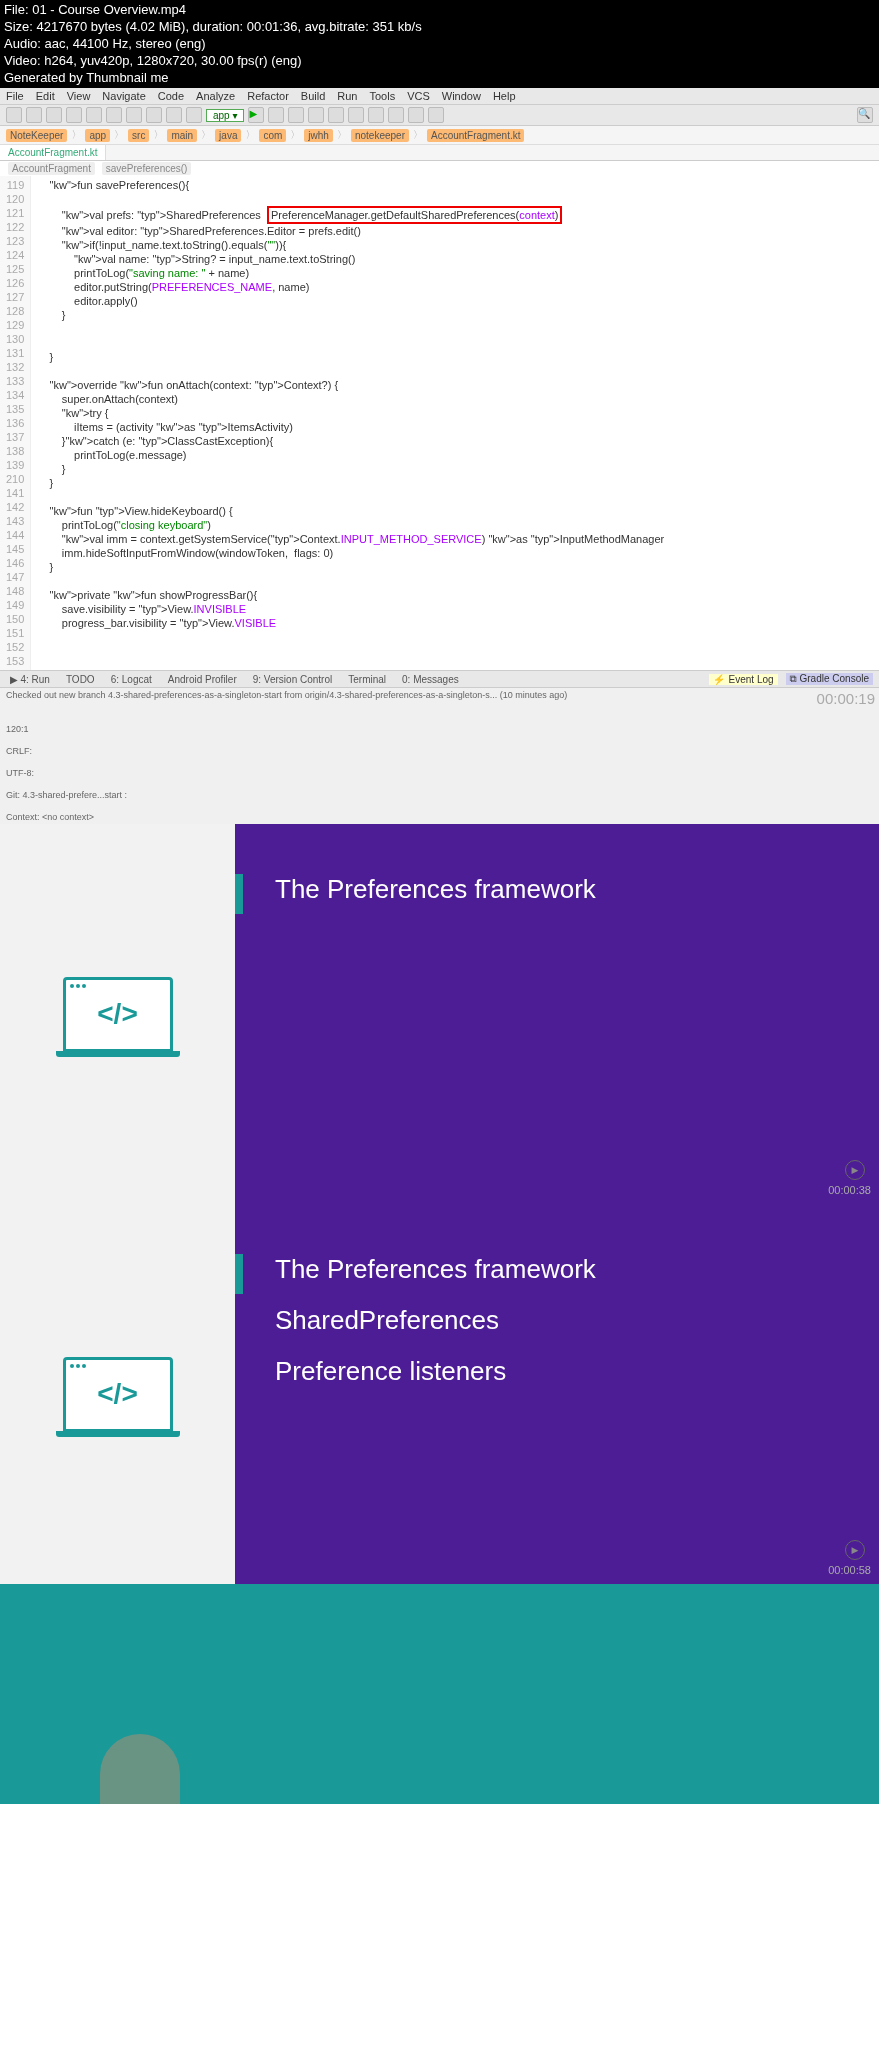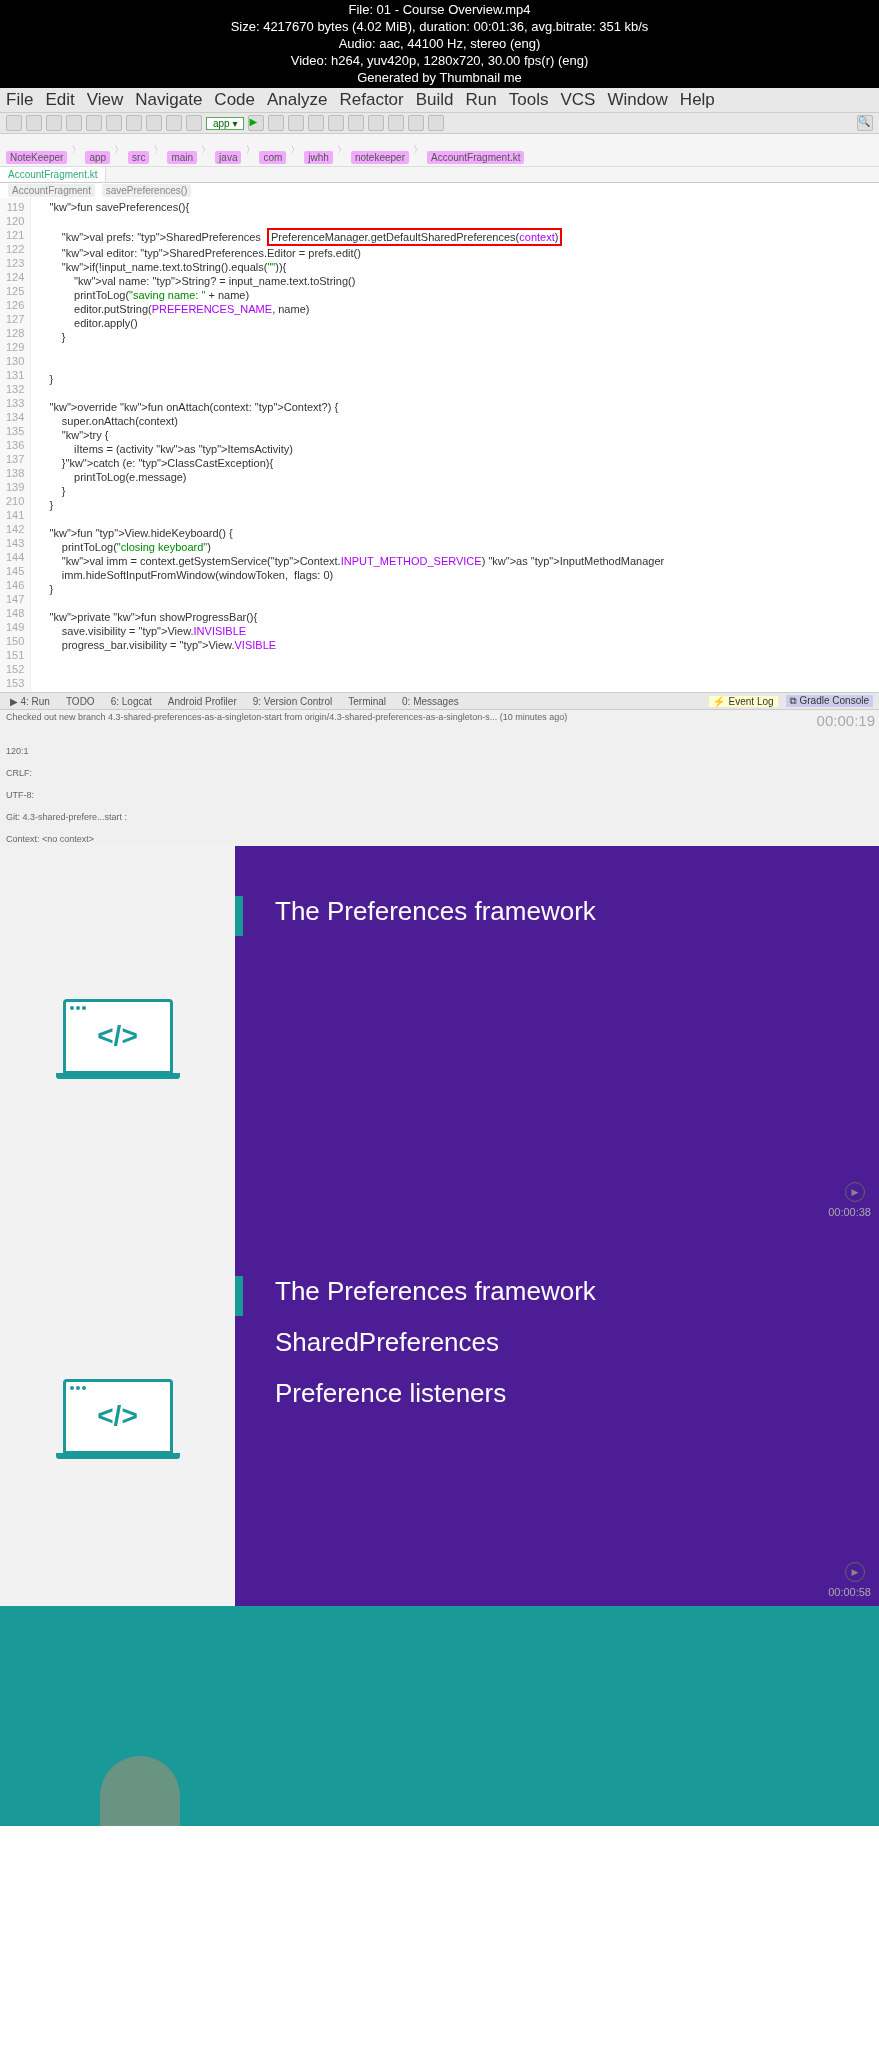--- a/index.html
+++ b/index.html
@@ -1,31 +1,31 @@
 <!DOCTYPE html>
 <html><head>
 <meta charset="utf-8">
 <style>
 * { margin:0; padding:0; box-sizing:border-box; font-family:Arial,sans-serif; }
 body { background:#fff; width:879px; }
 
 
-.meta { background:#000; color:#fff; padding:2px 4px; font-size:13px; line-height:1.3;text-align:center; }
+.meta { background:#000; color:#fff; padding:2px 4px; font-size:13px; line-height:1.3; }
 .meta-row { display:block; }
 
 
 .ide { background:#f0f0f0; font-size:10px; color:#333; position:relative; }
-.menubar { display:flex; gap:12px; padding:2px 6px; background:#e8e8e8; border-bottom:1px solid #ccc; font-size:17px; }
+.menubar { display:flex; gap:12px; padding:2px 6px; background:#e8e8e8; border-bottom:1px solid #ccc; font-size:11px; }
 .menubar span { cursor:pointer; }
 .toolbar { display:flex; gap:4px; padding:2px 6px; background:#e8e8e8; border-bottom:1px solid #ccc; align-items:center; }
 .toolbar .icon { width:16px; height:16px; background:#ddd; border:1px solid #bbb; border-radius:2px; }
 .toolbar .app-combo { background:#fff; border:1px solid #5a5; padding:0 6px; font-size:10px; color:#060; }
 .toolbar .play { color:#0a0; }
 .breadcrumb { display:flex; gap:4px; padding:2px 6px; background:#f5f5f5; border-bottom:1px solid #ddd; font-size:10px; align-items:center; }
-.breadcrumb .folder { background:#f0abfc; padding:1px 4px; border-radius:2px; color:#555;margin-top:15px; }
+.breadcrumb .folder { background:#fdba74; padding:1px 4px; border-radius:2px; color:#555; }
 .breadcrumb .sep { color:#aaa; }
 .tabbar { display:flex; border-bottom:1px solid #ccc; background:#f5f5f5; }
 .tab { padding:2px 8px; font-size:10px; background:#fff; border-right:1px solid #ddd; color:#3a7; }
 .crumb-line { padding:2px 8px; font-size:10px; color:#888; background:#fff; }
 .crumb-line .badge { background:#eee; padding:1px 4px; border-radius:2px; margin-right:4px; }
 .editor { display:flex; background:#fff; font-family:'Courier New',monospace; font-size:11px; }
 .gutter { background:#f8f8f8; color:#aaa; padding:2px 6px; text-align:right; border-right:1px solid #eee; user-select:none; }
 .gutter div { height:14px; line-height:14px; }
 .code { padding:2px 6px; flex:1; white-space:pre; color:#333; line-height:14px; }
 .str { color:#080; }

